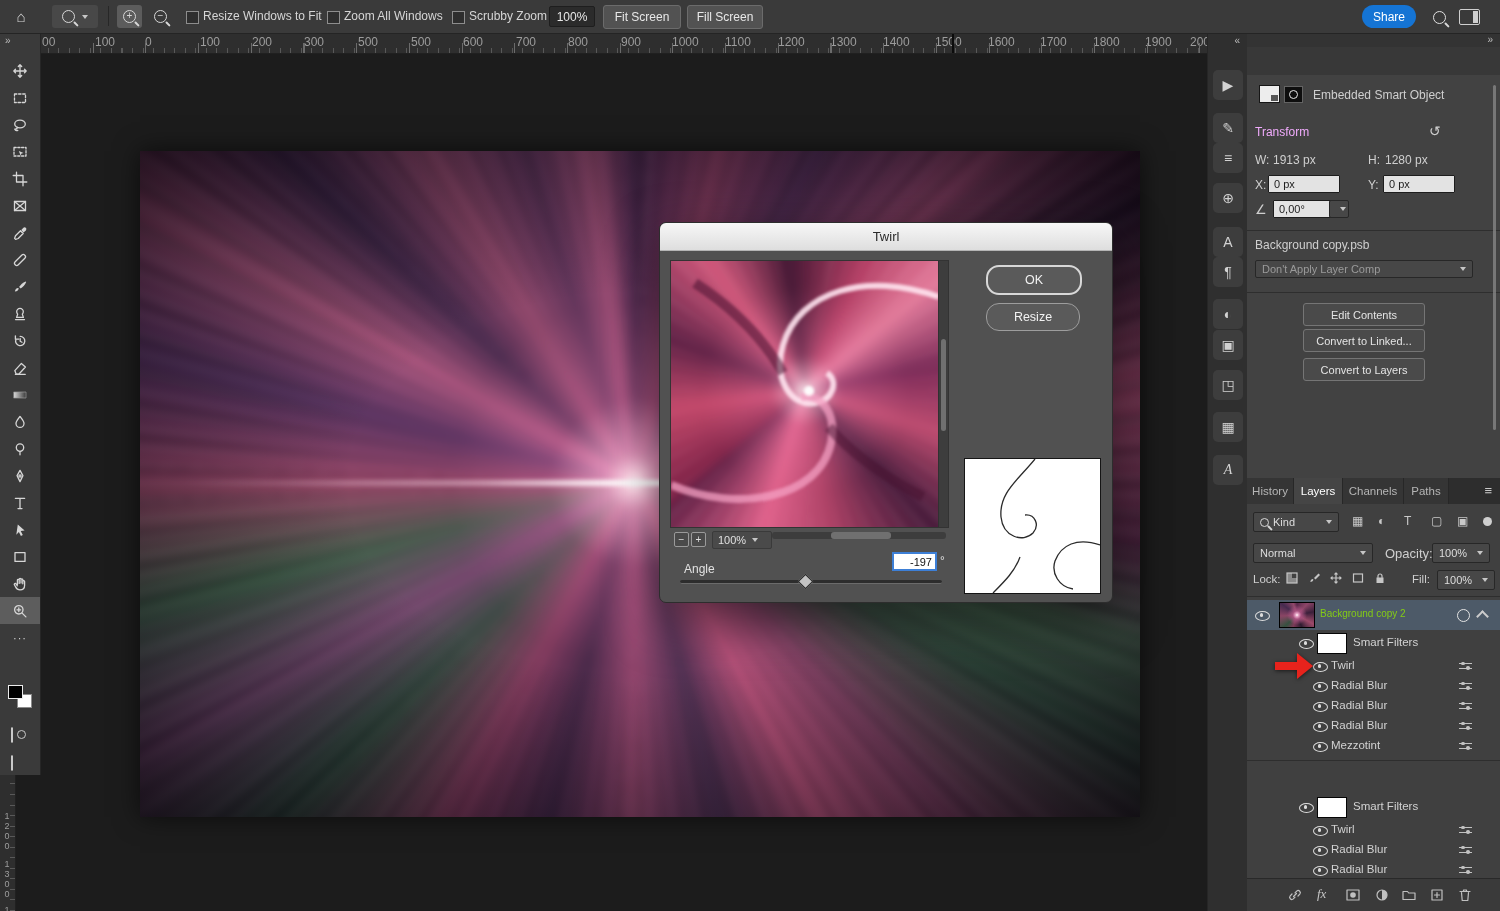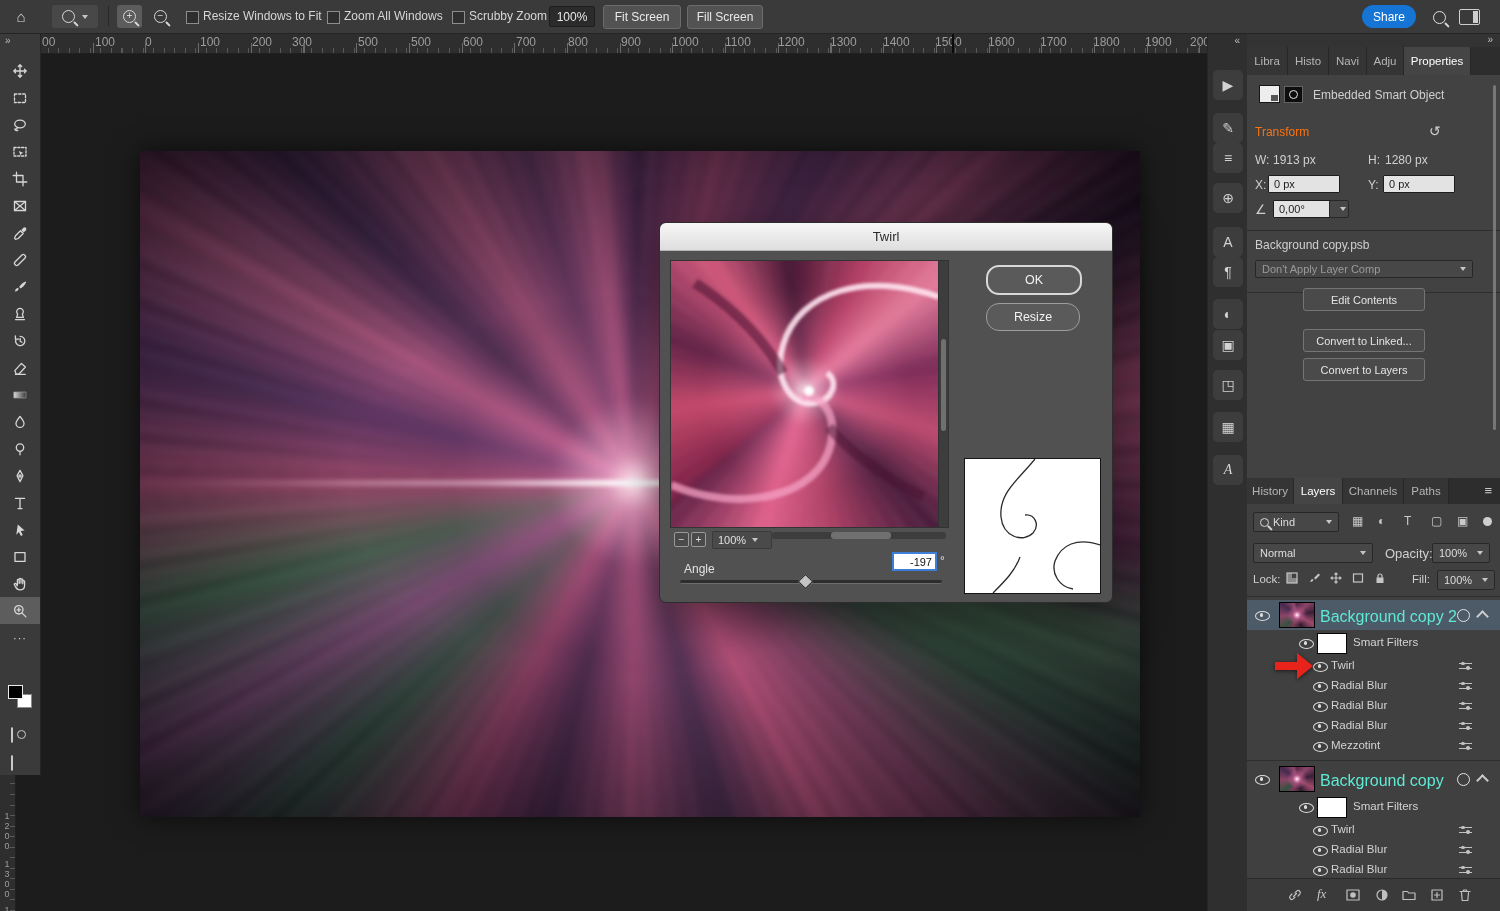--- a/index.html
+++ b/index.html
@@ -74,21 +74,21 @@
   .soico{position:absolute;width:19px;height:16px;background:#ededed;border:1px solid #161616}
   .soico::after{content:"";position:absolute;right:1px;bottom:1px;width:7px;height:6px;background:#555}
   .mico{position:absolute;width:17px;height:15px;background:#0e0e0e;border:1px solid #636363}
   .mico::after{content:"";position:absolute;left:4px;top:3px;width:7px;height:7px;border:1.2px solid #e6e6e6;border-radius:50%}
   .hdiv{position:absolute;left:0;width:253px;height:1px;background:#2e2e2e}
   .vscroll{position:absolute;right:4px;width:3px;background:#8a8a8a;border-radius:2px;opacity:.75}
   
   .lbody{position:absolute;left:0;top:471px;width:253px;height:374px;background:#404040;overflow:hidden}
   .lrow{position:absolute;left:0;width:253px}
   .lrow.sel{background:#4d5a68}
-  .lname{position:absolute;font-size:16px;color:#5eead4;white-space:nowrap}
+  .lname{position:absolute;font-size:10px;color:#84cc16;white-space:nowrap}
   .lname.small{font-size:11.5px;color:#d2d2d2}
   .eye{width:13px;height:8px;border:1px solid #dcdcdc;border-radius:50%;position:absolute;display:inline-block}
   .eye::after{content:"";position:absolute;left:3.6px;top:1.4px;width:3.6px;height:3.6px;border-radius:50%;background:#dcdcdc}
   .lthumb{position:absolute;width:34px;height:24px;border:1px solid #000;background:
     radial-gradient(circle at 50% 50%, #fff 0%, #e9a9c9 7%, #a8517f 20%, rgba(0,0,0,0) 48%),
     conic-gradient(from 0deg, #57284a, #8d4668 12%, #3a1f3a 22%, #9c4a6a 33%, #2e1c30 44%, #7c3a58 55%, #35513f 63%, #8a4565 74%, #452a4e 85%, #93496b 95%, #57284a)}
   .mthumb{position:absolute;width:28px;height:19px;background:#fff;border:1px solid #050505}
   .sfbadge{position:absolute;width:11px;height:11px;border:1.5px solid #e4e4e4;border-radius:50%}
   .chup{position:absolute;width:7px;height:7px;border-left:2px solid #ccc;border-top:2px solid #ccc;transform:rotate(45deg)}
   .fopt{position:absolute;width:13px;height:10px;background:linear-gradient(#c2c2c2,#c2c2c2) 0 2.2px/13px 1.4px no-repeat,linear-gradient(#c2c2c2,#c2c2c2) 0 7px/13px 1.4px no-repeat}
@@ -177,21 +177,21 @@
     </div>
 </div>
 
 <div class="rcorner"></div>
 <div class="ruler-h">
   <span class="rlabel" style="left:27px">00</span>
   <span class="rlabel" style="left:80px">100</span>
   <span class="rlabel" style="left:130px">0</span>
   <span class="rlabel" style="left:185px">100</span>
   <span class="rlabel" style="left:237px">200</span>
-  <span class="rlabel" style="left:277px">300</span>
+  <span class="rlabel" style="left:289px">300</span>
   <span class="rlabel" style="left:343px">500</span>
   <span class="rlabel" style="left:396px">500</span>
   <span class="rlabel" style="left:448px">600</span>
   <span class="rlabel" style="left:501px">700</span>
   <span class="rlabel" style="left:553px">800</span>
   <span class="rlabel" style="left:606px">900</span>
   <span class="rlabel" style="left:657px">1000</span>
   <span class="rlabel" style="left:710px">1100</span>
   <span class="rlabel" style="left:763px">1200</span>
   <span class="rlabel" style="left:815px">1300</span>
@@ -383,34 +383,27 @@
     </div>
   <div class="ptile it" style="top:422px">
       <span>A</span>
     </div>
 </div>
 
 <div class="rpanel">
   <div class="rp-top">
     <span class="chev">»</span>
   </div>
-  <div class="tabrow" style="top:14px;height:28px">
-    <div class="tab" style="width:40px">Libra</div>
-    <div class="tab" style="width:40px">Histo</div>
-    <div class="tab" style="width:37px">Navi</div>
-    <div class="tab" style="width:36px">Adju</div>
-    <div class="tab active" style="width:66px">Properties</div>
-  </div>
 
   <div class="pbody">
     <span class="soico" style="left:12px;top:10px"></span>
     <span class="mico" style="left:37px;top:11px"></span>
     <span class="plabel" style="left:66px;top:13px">Embedded Smart Object</span>
 
-    <span class="plabel" style="left:8px;top:50px;color:#f97316">Transform</span>
+    <span class="plabel" style="left:8px;top:50px;color:#f0abfc">Transform</span>
     <span class="plabel" style="left:182px;top:48px;font-size:14px">↺</span>
 
     <span class="plabel" style="left:8px;top:78px">W:</span>
     <span class="plabel" style="left:26px;top:78px">1913 px</span>
     <span class="plabel" style="left:121px;top:78px">H:</span>
     <span class="plabel" style="left:138px;top:78px">1280 px</span>
 
     <span class="plabel" style="left:8px;top:103px">X:</span>
     <div class="lightfield" style="left:21px;top:100px;width:60px;height:16px">0 px</div>
     <span class="plabel" style="left:121px;top:103px">Y:</span>
@@ -424,21 +417,21 @@
 
     <div class="hdiv" style="top:155px"></div>
     <span class="plabel" style="left:8px;top:163px">Background copy.psb</span>
 
     <div class="combo disabled" style="left:8px;top:185px;width:204px;height:16px">
       <span>Don't Apply Layer Comp</span>
         <span class="caret"></span>
     </div>
 
     <div class="hdiv" style="top:217px"></div>
-    <div class="outbtn" style="left:56px;top:213px;width:120px;height:21px">Edit Contents</div>
+    <div class="outbtn" style="left:56px;top:228px;width:120px;height:21px">Edit Contents</div>
     <div class="outbtn" style="left:56px;top:254px;width:120px;height:21px">Convert to Linked...</div>
     <div class="outbtn" style="left:56px;top:283px;width:120px;height:21px">Convert to Layers</div>
     <div class="vscroll" style="top:10px;height:345px"></div>
   </div>
 
   <div class="tabrow" style="top:445px;height:26px">
     <div class="tab" style="width:46px;height:26px;line-height:26px">History</div>
     <div class="tab active" style="width:48px;height:26px;line-height:26px">Layers</div>
     <div class="tab" style="width:60px;height:26px;line-height:26px">Channels</div>
     <div class="tab" style="width:44px;height:26px;line-height:26px">Paths</div>
@@ -526,27 +519,20 @@
       <span class="eye" style="left:66px;top:6px"></span>
       <span class="lname small" style="left:84px;top:3px">Radial Blur</span>
       <span class="fopt" style="left:212px;top:5px"></span>
     </div>
     <div class="lrow" style="top:232px;height:20px">
       <span class="eye" style="left:66px;top:6px"></span>
       <span class="lname small" style="left:84px;top:3px">Mezzotint</span>
       <span class="fopt" style="left:212px;top:5px"></span>
     </div>
     <div class="hdiv" style="top:256px"></div>
-    <div class="lrow" style="top:260px;height:30px">
-      <span class="eye" style="left:8px;top:11px"></span>
-      <span class="lthumb" style="left:32px;top:2px"></span>
-      <span class="lname" style="left:73px;top:8px">Background copy</span>
-      <span class="sfbadge" style="left:210px;top:9px"></span>
-      <span class="chup" style="left:231px;top:12px"></span>
-    </div>
     <div class="lrow" style="top:290px;height:26px">
       <span class="eye" style="left:52px;top:9px"></span>
       <span class="mthumb" style="left:70px;top:3px"></span>
       <span class="lname small" style="left:106px;top:6px">Smart Filters</span>
     </div>
     <div class="lrow" style="top:316px;height:20px">
       <span class="eye" style="left:66px;top:6px"></span>
       <span class="lname small" style="left:84px;top:3px">Twirl</span>
       <span class="fopt" style="left:212px;top:5px"></span>
     </div>

